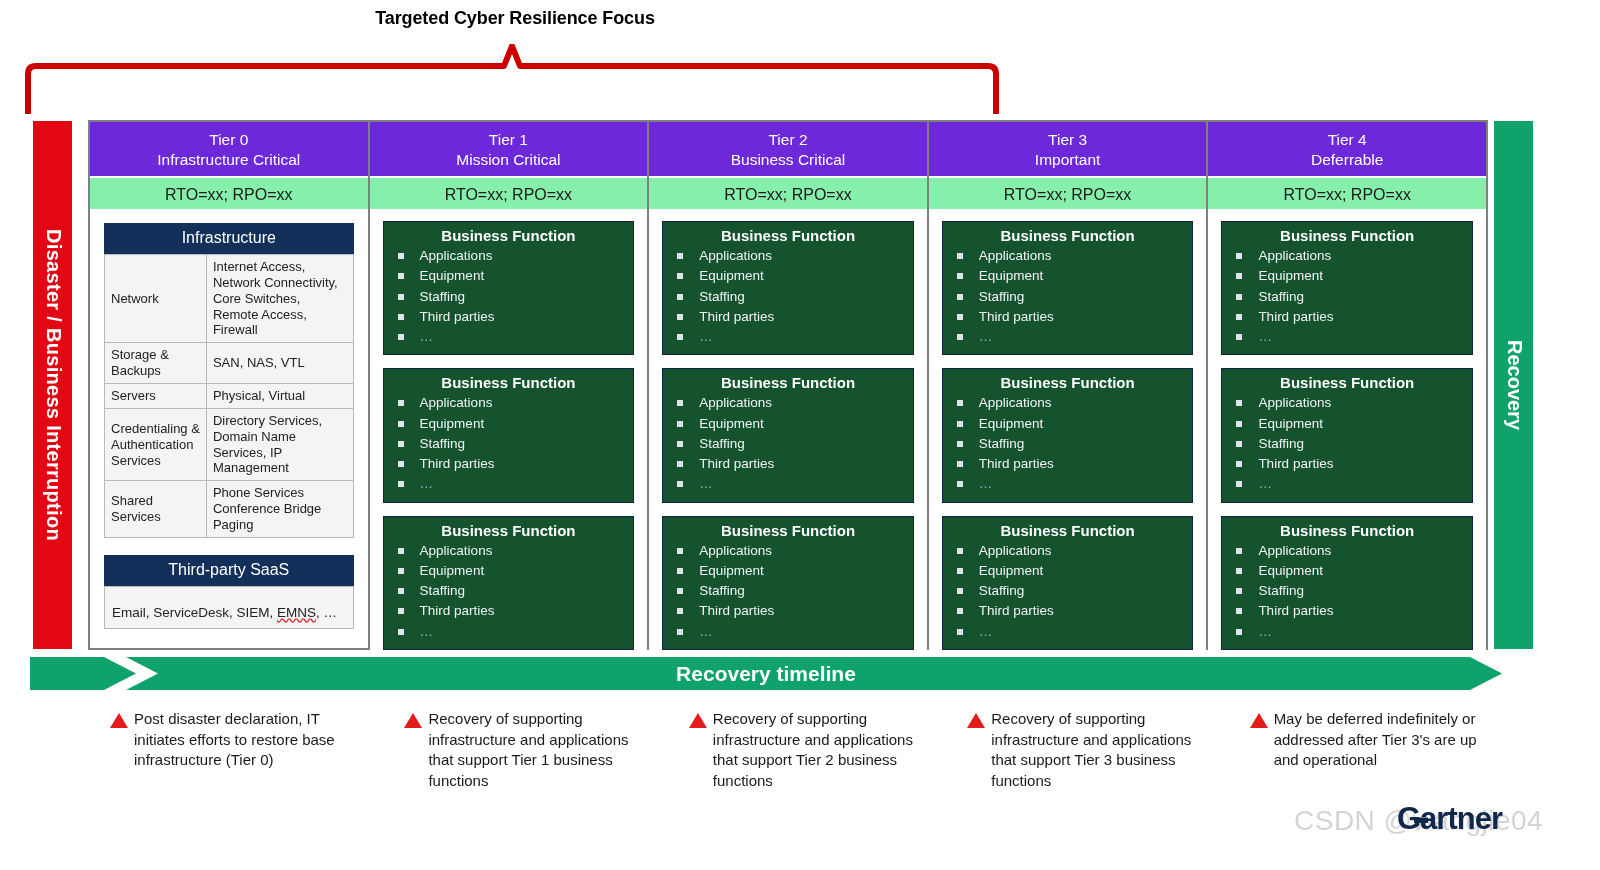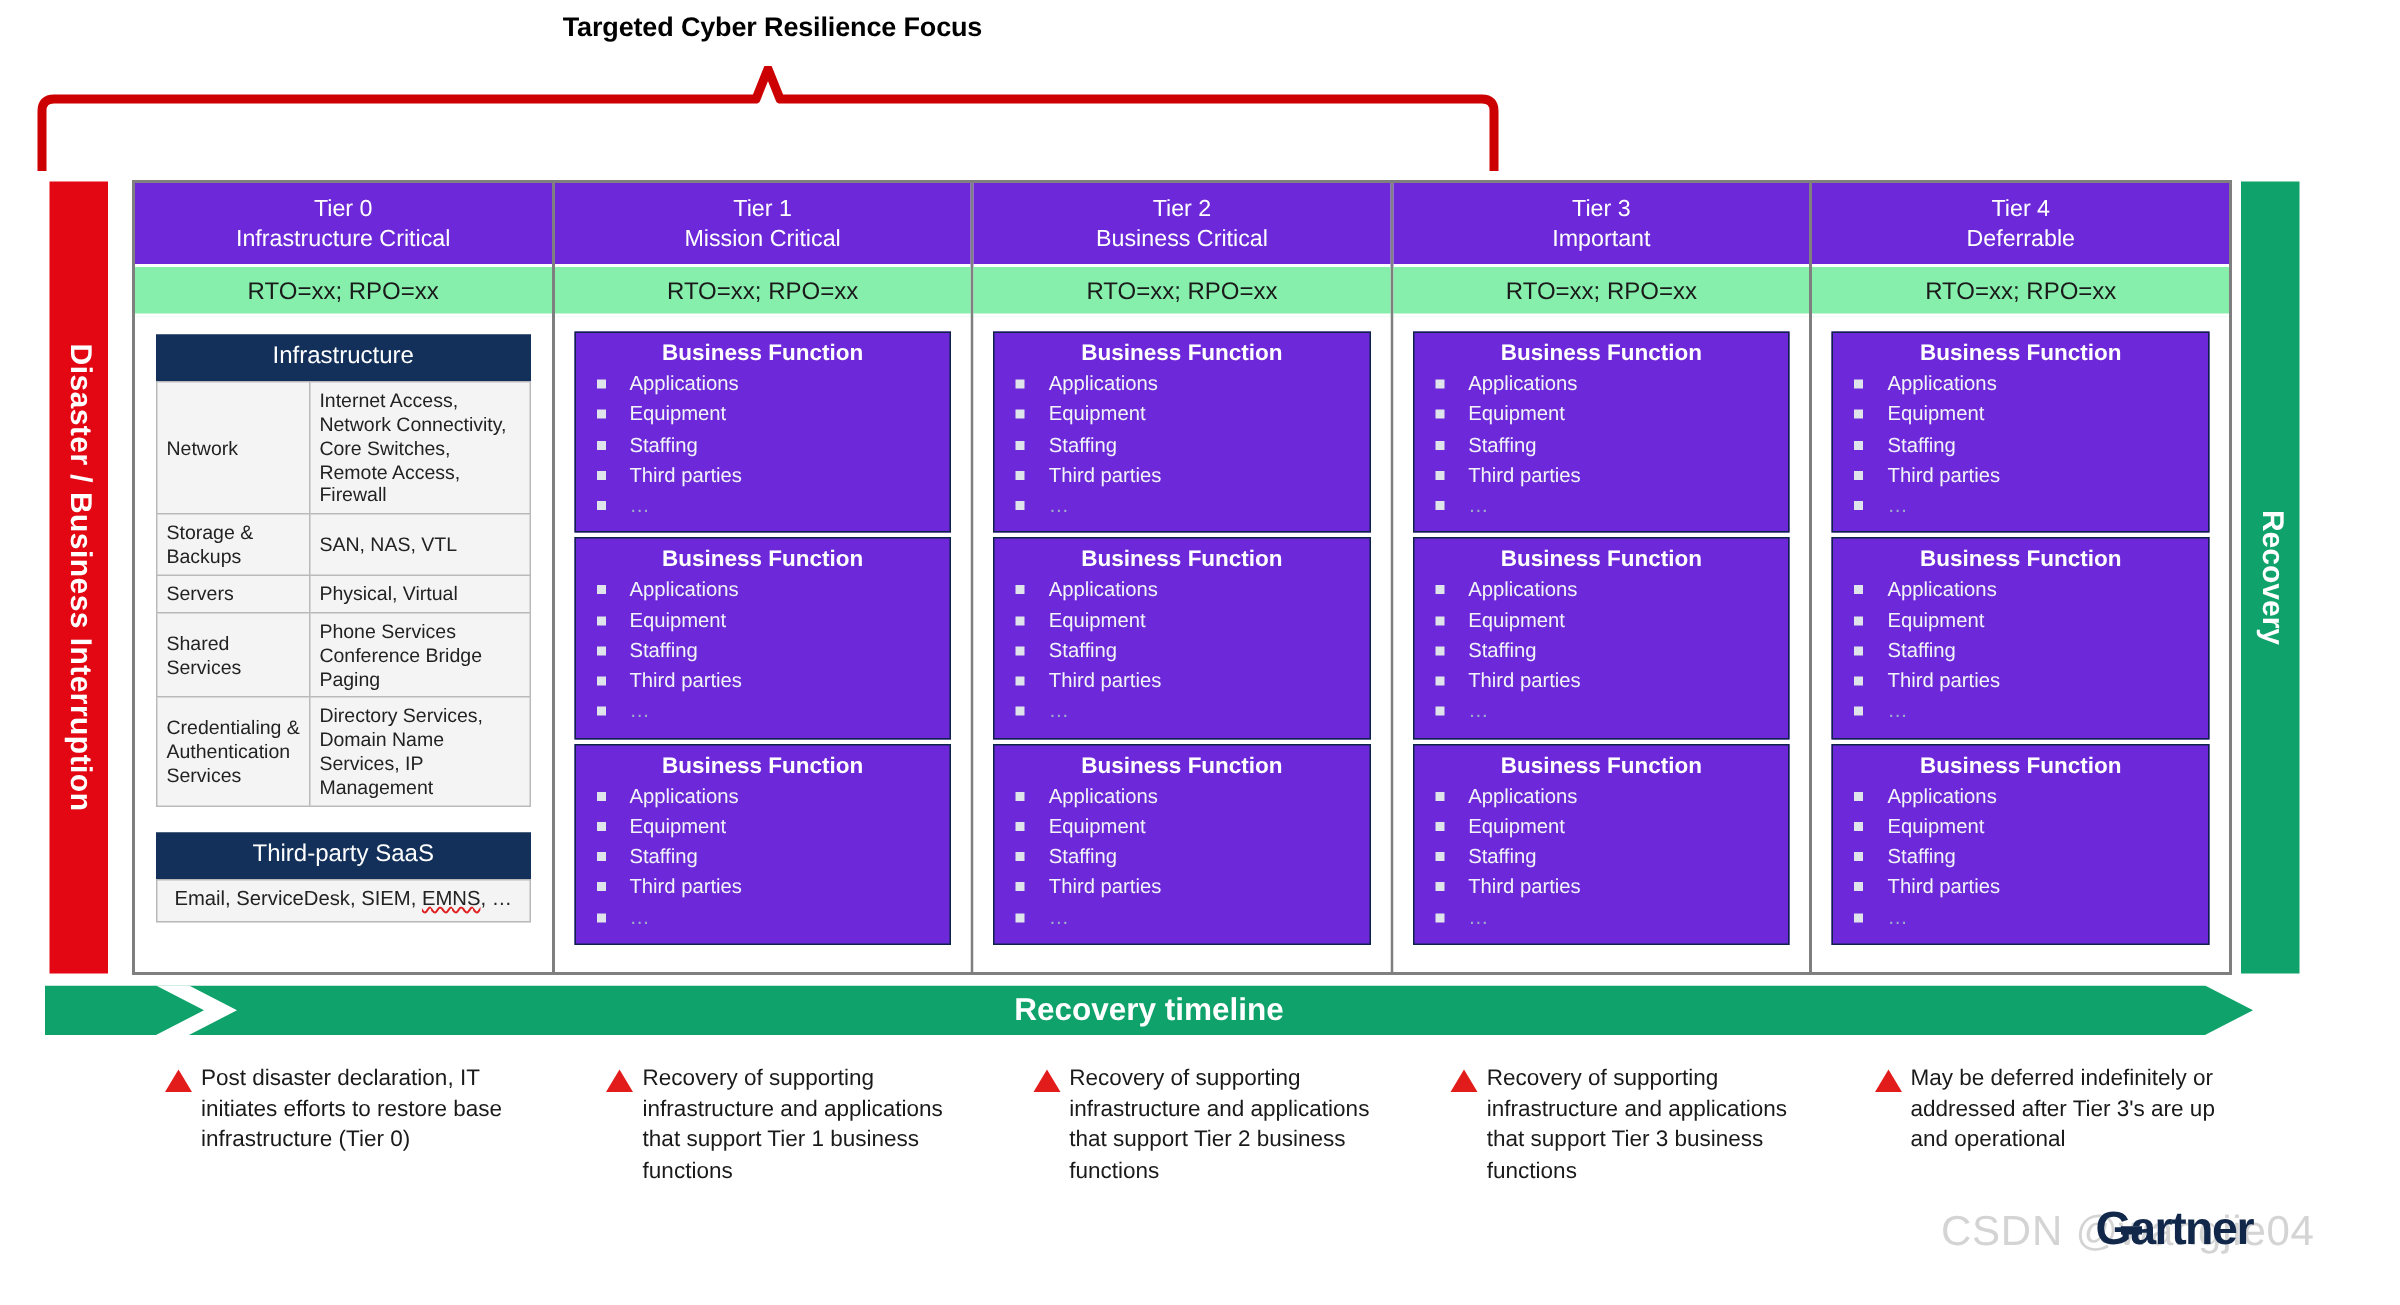--- a/index.html
+++ b/index.html
@@ -140,35 +140,34 @@
   }
   table.inf td.k { width: 41%; }
   table.inf td.v { width: 59%; }
 
   .saas-block { margin-top: 17px; }
   .saas-body {
     border: 1px solid #b9b9b9;
     background: #f4f4f4;
     font-size: 13.5px;
     color: #222222;
-    padding: 4px 7px 8px;
-    text-align: center;
+    padding: 18px 7px 8px;
   }
   .misspell {
     text-decoration: underline wavy #e02020;
     text-decoration-skip-ink: none;
   }
 
   
   .bf-card {
-    background: #6d28d9;
+    background: #14532d;
     border: 1px solid #0d2348;
     color: #ffffff;
     padding: 5px 4px 7px;
-    margin-bottom: 3px;
+    margin-bottom: 13px;
   }
   .bf-card .bf-title {
     text-align: center;
     font-weight: bold;
     font-size: 15px;
     margin-bottom: 2px;
   }
   .bf-card ul {
     list-style: none;
     margin: 0; padding: 0 0 0 8px;
@@ -292,26 +291,26 @@
               </tr>
               <tr>
                 <td class="k">Storage &amp; Backups</td>
                 <td class="v">SAN, NAS, VTL</td>
               </tr>
               <tr>
                 <td class="k">Servers</td>
                 <td class="v">Physical, Virtual</td>
               </tr>
               <tr>
+                <td class="k">Credentialing &amp; Authentication Services</td>
+                <td class="v">Directory Services, Domain Name Services, IP Management</td>
+              </tr>
+              <tr>
                 <td class="k">Shared Services</td>
                 <td class="v">Phone Services Conference Bridge Paging</td>
-              </tr>
-              <tr>
-                <td class="k">Credentialing &amp; Authentication Services</td>
-                <td class="v">Directory Services, Domain Name Services, IP Management</td>
               </tr>
             </tbody>
         </table>
       </div>
 
       <div class="saas-block">
         <div class="inf-title">Third-party SaaS</div>
         <div class="saas-body">
           <span>Email, ServiceDesk, SIEM, </span><span class="misspell">EMNS</span><span>, …</span>
         </div>

